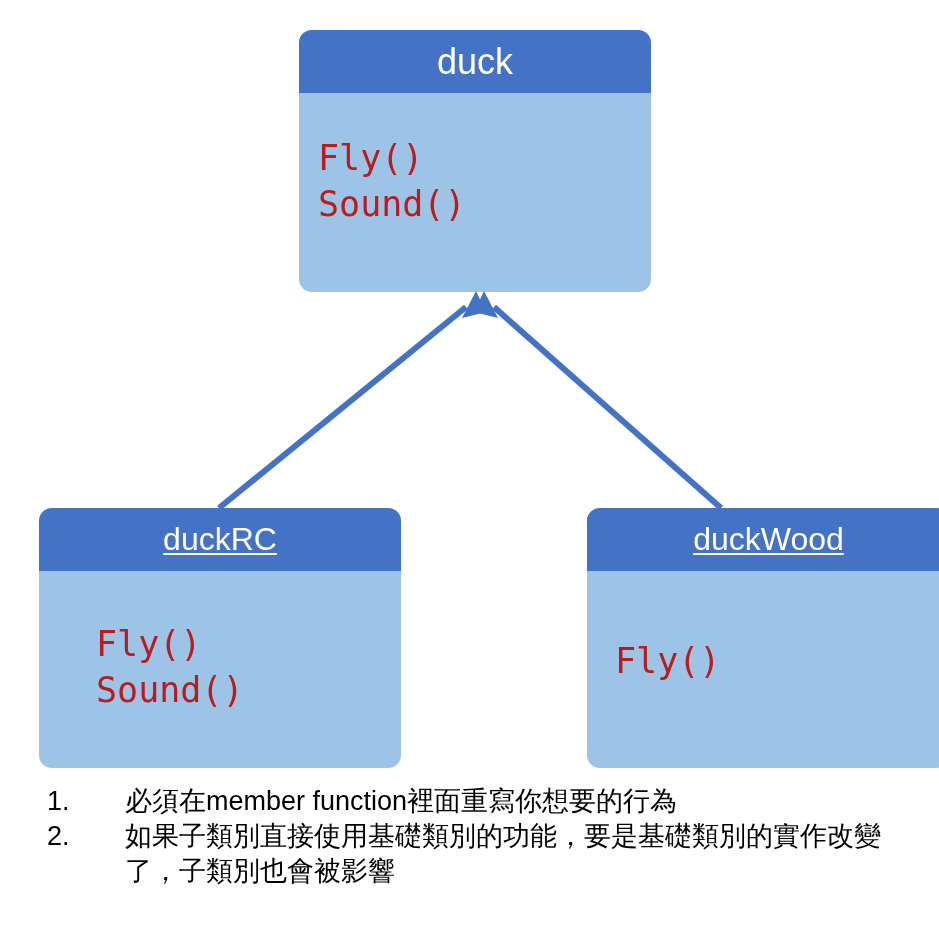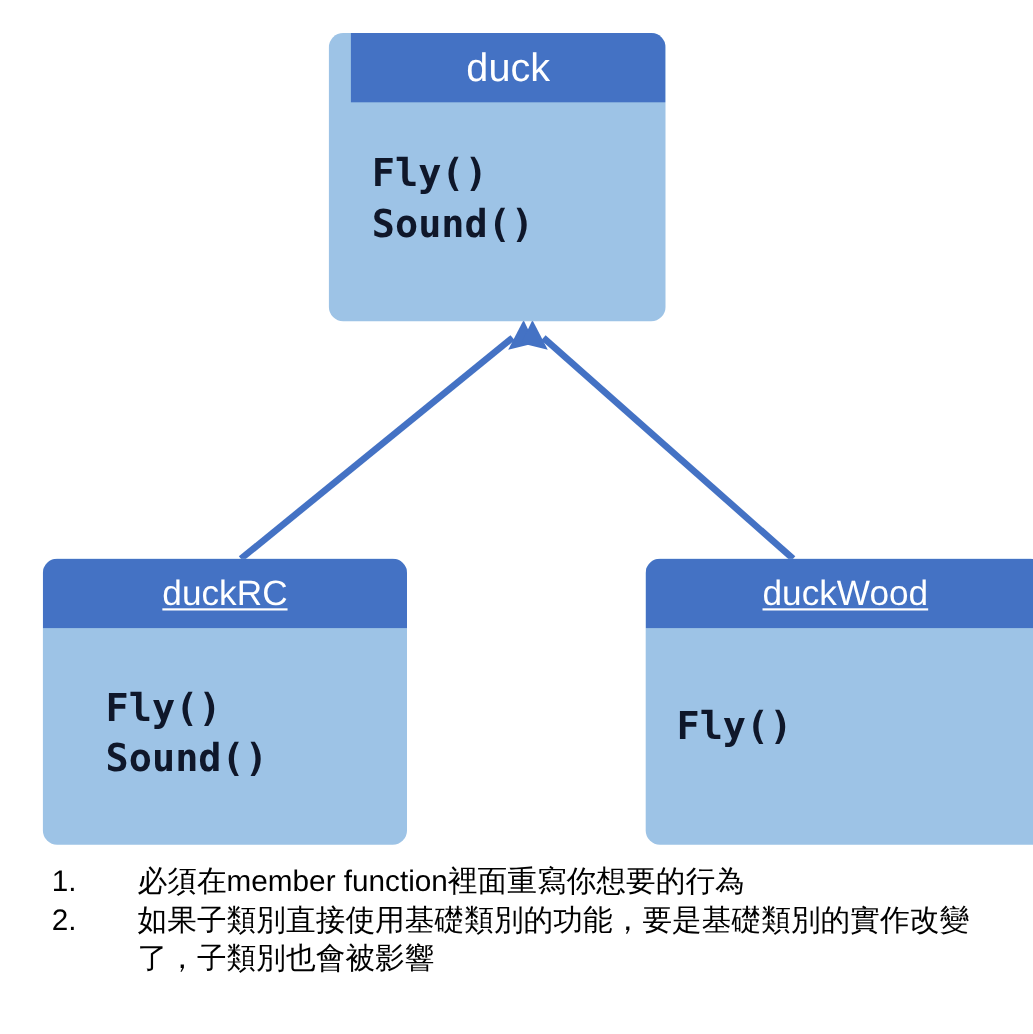--- a/index.html
+++ b/index.html
@@ -69,50 +69,48 @@
     background-image:
       repeating-linear-gradient(135deg,
         #E8453C 0px, #E8453C 1.2px,
         rgba(232,69,60,0) 1.2px, rgba(232,69,60,0) 2.4px);
     background-size: 4px 4px;
     background-repeat: repeat-x;
   }
   .uml-body {
     box-sizing: border-box;
     width: 100%;
-    color: #0f172a;
+    color: #b91c1c;
     font-family: "DejaVu Sans Mono", "Liberation Mono", monospace;
     white-space: pre;
     line-height: 1.30;
-    font-weight: bold;
   }
 
   
   #class-duck {
     left: 299px;
     top: 30px;
-    width: 306px;
+    width: 352px;
     height: 262px;
-    padding-left: 20px;
   }
   #class-duck .uml-header {
     height: 63px;
     line-height: 63px;
     font-size: 36px;
   }
   #class-duck .uml-body {
     padding: 43px 0 0 19px;
     font-size: 35px;
   }
 
   
   #class-duckrc {
     left: 39px;
     top: 508px;
-    width: 331px;
+    width: 362px;
     height: 260px;
   }
   #class-duckrc .uml-header {
     height: 63px;
     line-height: 63px;
     font-size: 32px;
   }
   #class-duckrc .uml-body {
     padding: 51px 0 0 57px;
     font-size: 35px;

